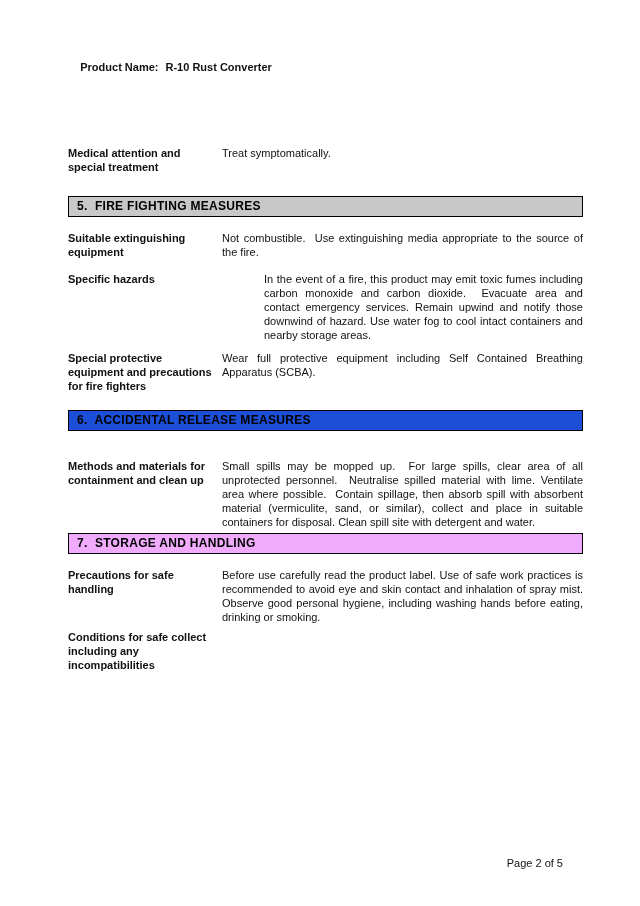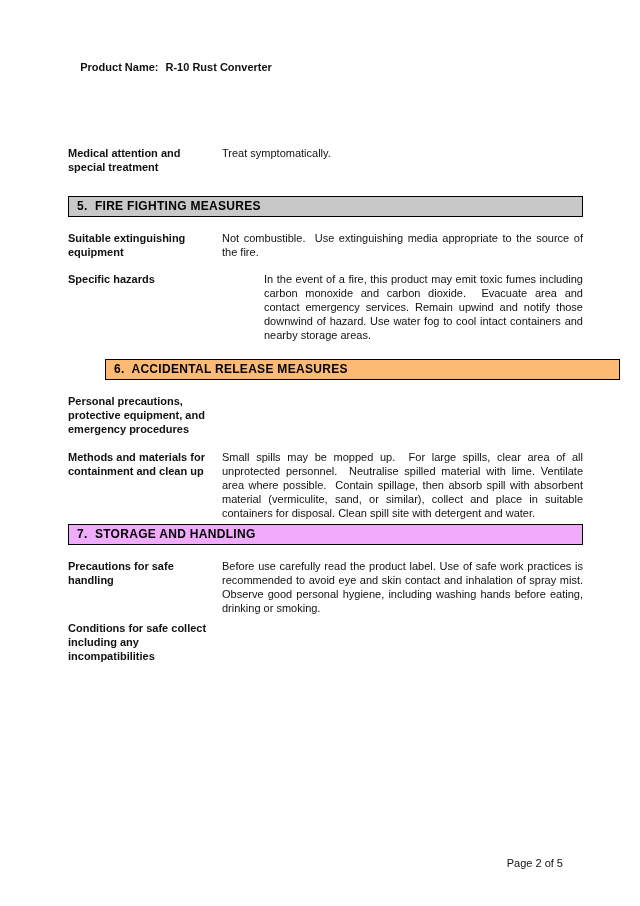--- a/index.html
+++ b/index.html
@@ -88,27 +88,30 @@
   <div class="field-row mt14">
     <div class="field-label">Suitable extinguishing equipment</div>
     <div class="field-value">Not combustible.  Use extinguishing media appropriate to the source of the fire.</div>
   </div>
 
   <div class="field-row mt13">
     <div class="field-label">Specific hazards</div>
     <div class="field-value">In the event of a fire, this product may emit toxic fumes including carbon monoxide and carbon dioxide.  Evacuate area and contact emergency services. Remain upwind and notify those downwind of hazard. Use water fog to cool intact containers and nearby storage areas.</div>
   </div>
 
+  <div class="field-row mt9">
+    <div class="field-label">Special protective equipment and precautions for fire fighters</div>
+    <div class="field-value">Wear full protective equipment including Self Contained Breathing Apparatus (SCBA).</div>
+  </div>
 
-  <div class="section-bar mt17" style="background-color: #fdba74; border-color: rgb(0, 0, 0); margin-left: 37px;">
+  <div class="section-bar mt17" style="background-color: #1d4ed8; border-color: rgb(0, 0, 0);">
     <span class="section-title">6.  ACCIDENTAL RELEASE MEASURES</span>
   </div>
 
   <div class="field-row mt14">
-    <div class="field-label">Personal precautions, protective equipment, and emergency procedures</div>
   </div>
 
 
   <div class="field-row mt14">
     <div class="field-label">Methods and materials for containment and clean up</div>
     <div class="field-value">Small spills may be mopped up.  For large spills, clear area of all unprotected personnel.  Neutralise spilled material with lime. Ventilate area where possible.  Contain spillage, then absorb spill with absorbent material (vermiculite, sand, or similar), collect and place in suitable containers for disposal. Clean spill site with detergent and water.</div>
   </div>
 
   <div class="section-bar mt4" style="background-color: #f0abfc; border-color: rgb(0, 0, 0);">
     <span class="section-title">7.  STORAGE AND HANDLING</span>

